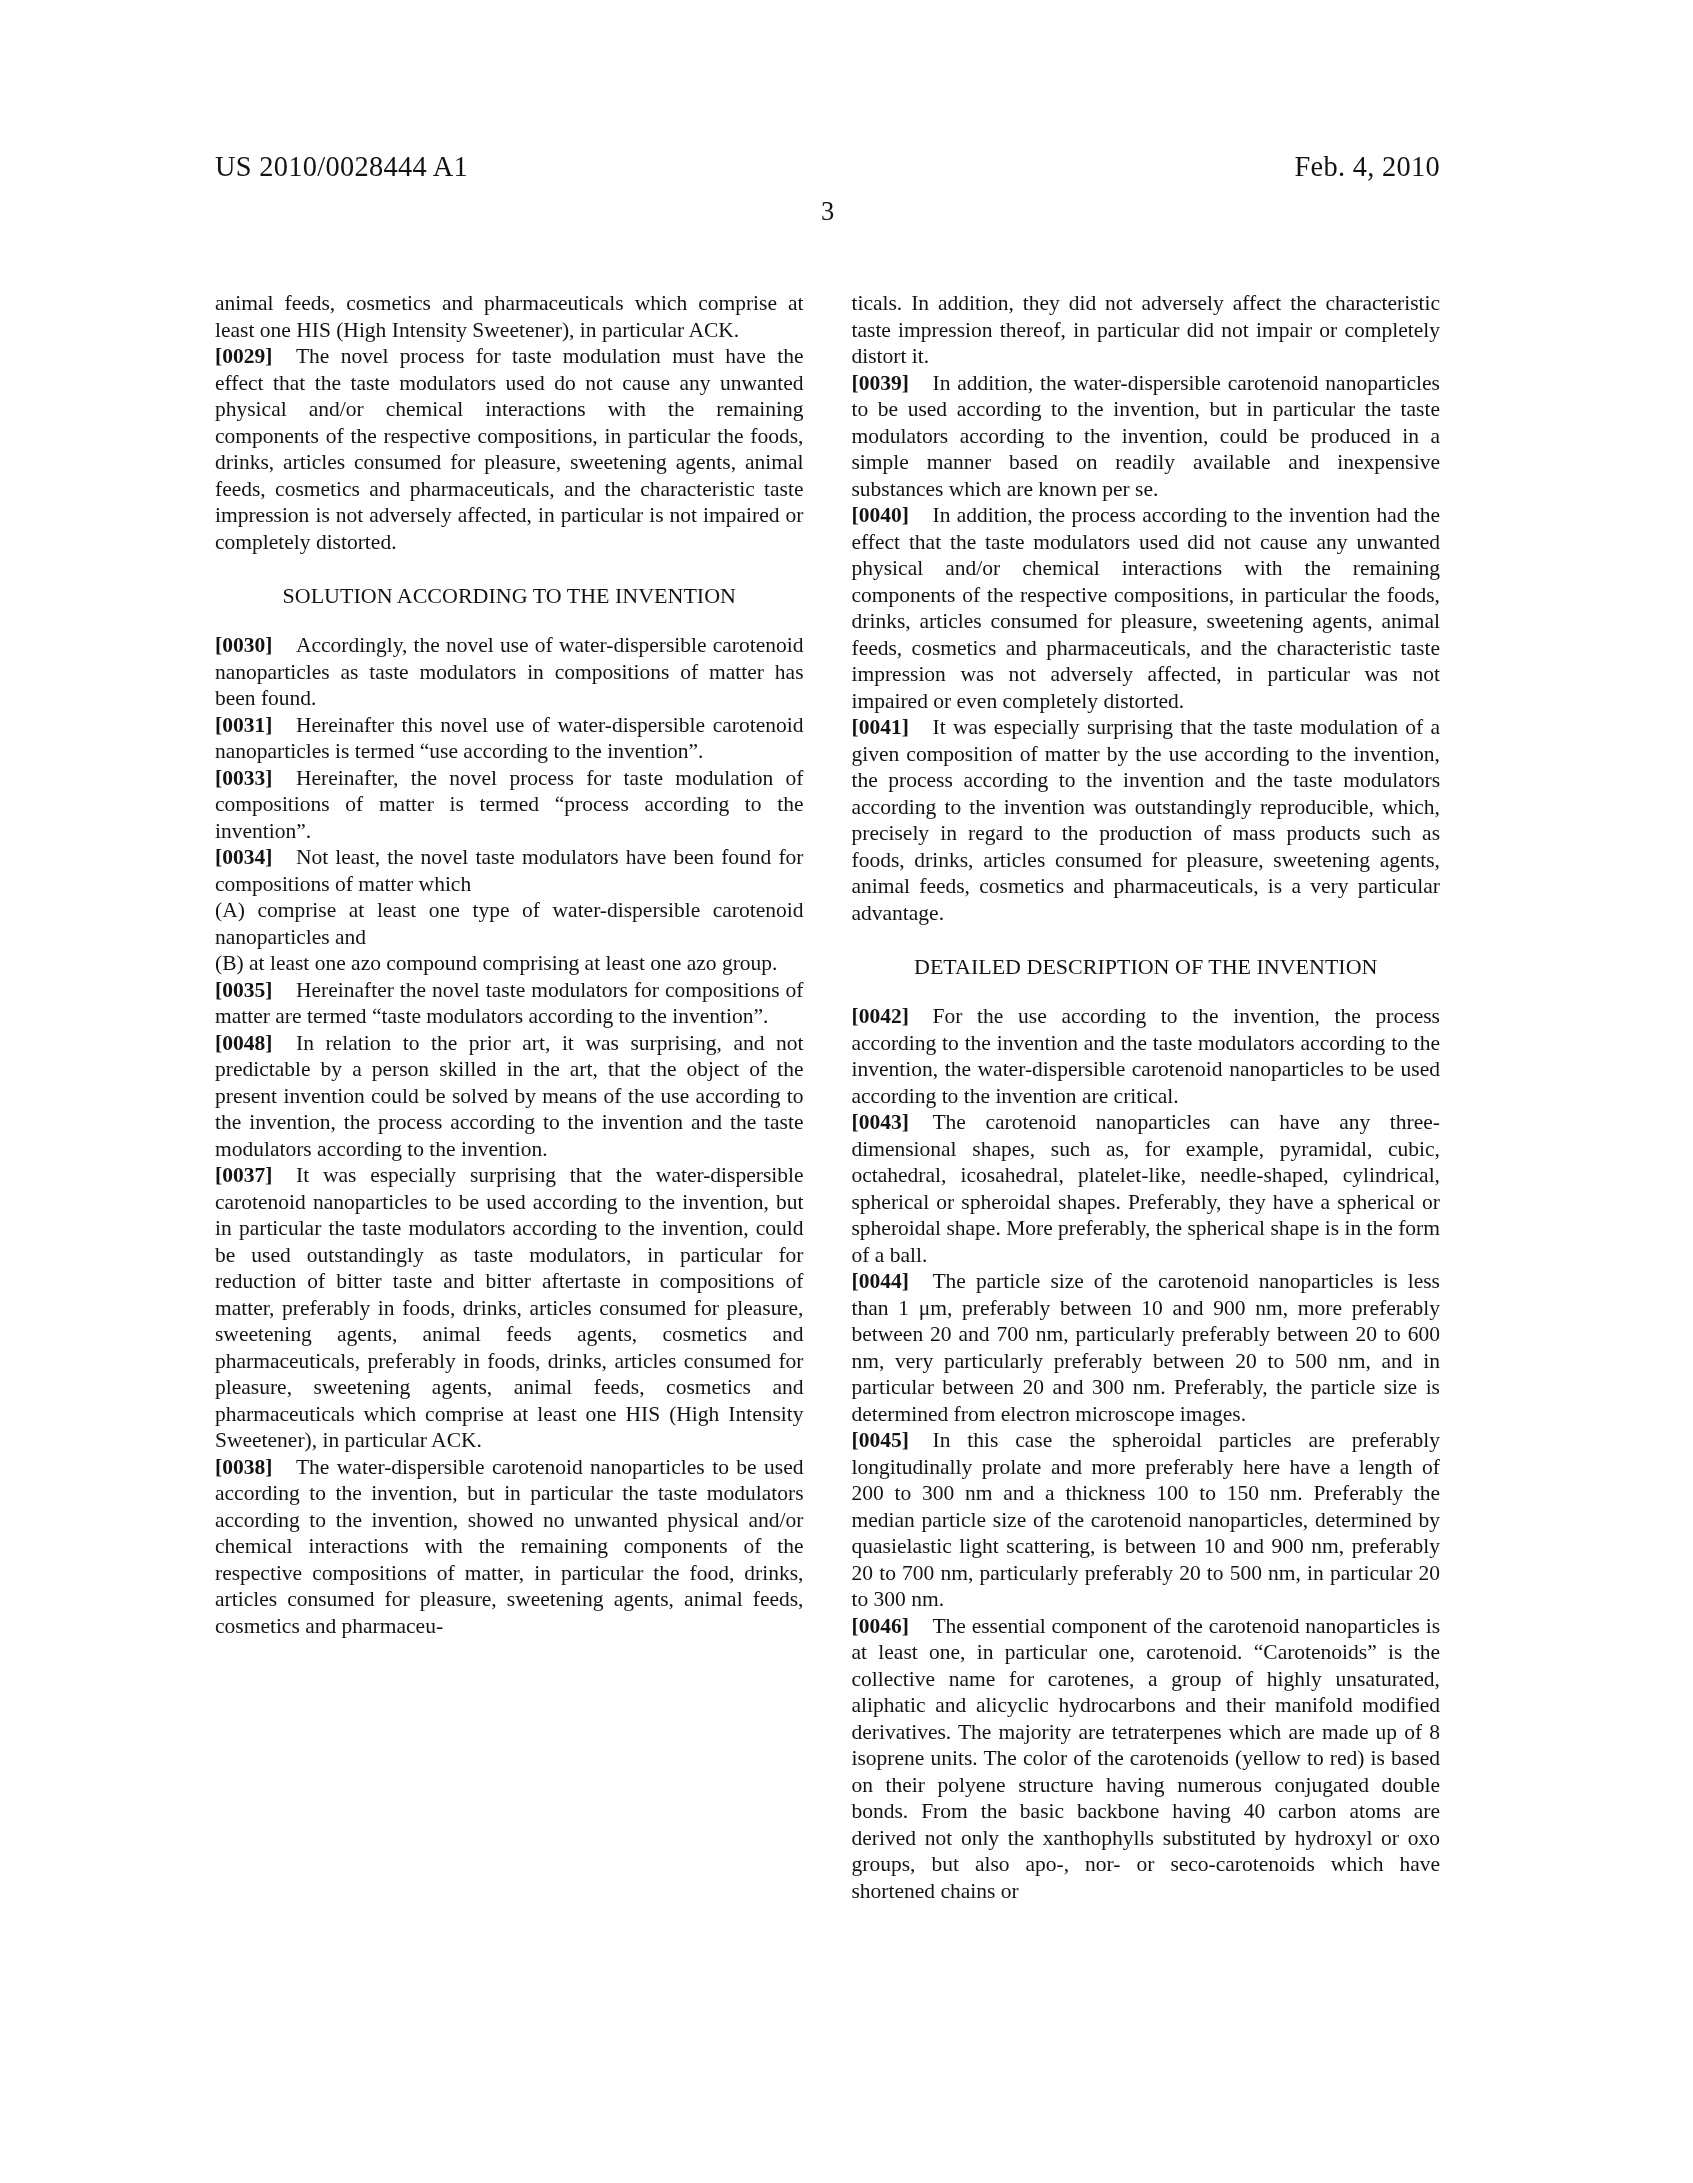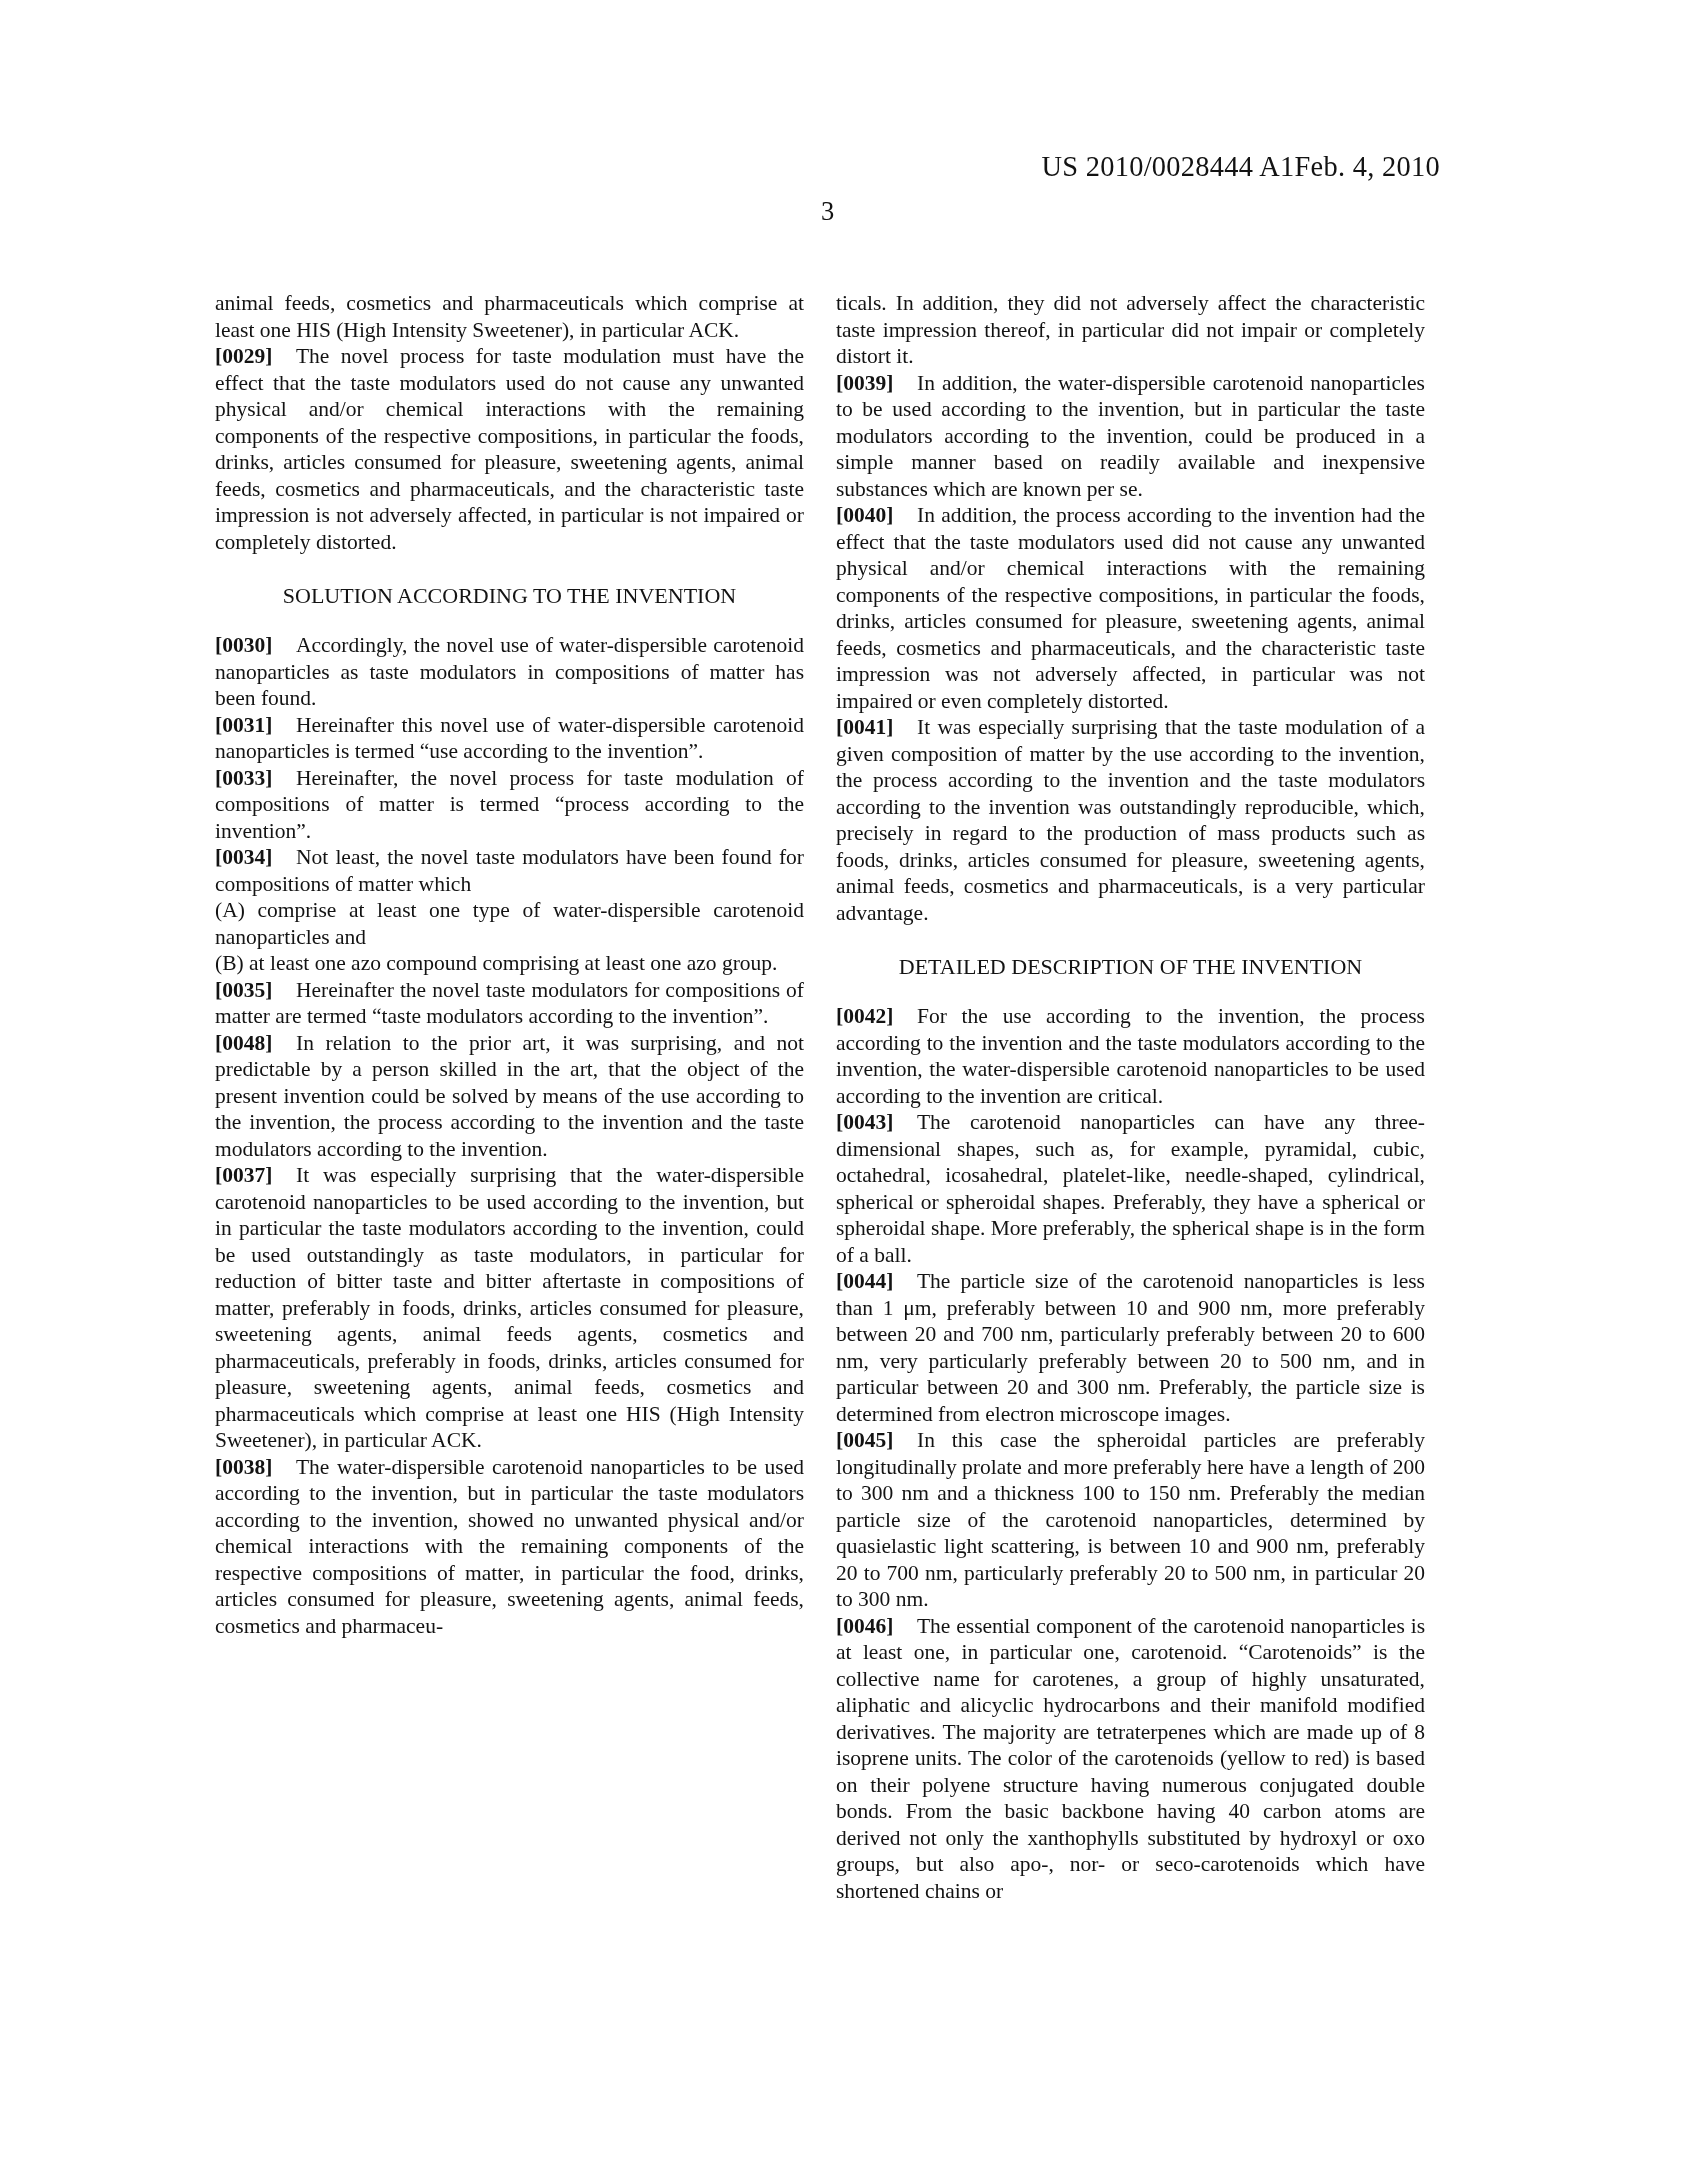--- a/index.html
+++ b/index.html
@@ -14,39 +14,39 @@
     font-family: "Liberation Serif", "DejaVu Serif", serif;
     position: relative;
     overflow: hidden;
   }
   .page-header {
     position: absolute;
     left: 215px;
     width: 1225px;
     top: 151px;
     display: flex;
-    justify-content: flex-end;
+    justify-content: space-between;
     font-size: 28.4px;
     letter-spacing: 0.3px;
   }
   .page-number {
     position: absolute;
     left: 215px;
     width: 1225px;
     top: 196px;
     text-align: center;
     font-size: 26.5px;
   }
   .content {
     position: absolute;
     left: 215px;
     top: 290px;
     width: 1225px;
     display: flex;
-    gap: 32px;
+    gap: 48px;
   }
   .column {
     width: 589px;
     font-size: 21.5px;
     line-height: 26.5px;
     text-align: justify;
   }
   .block.body {
     margin: 0;
   }

